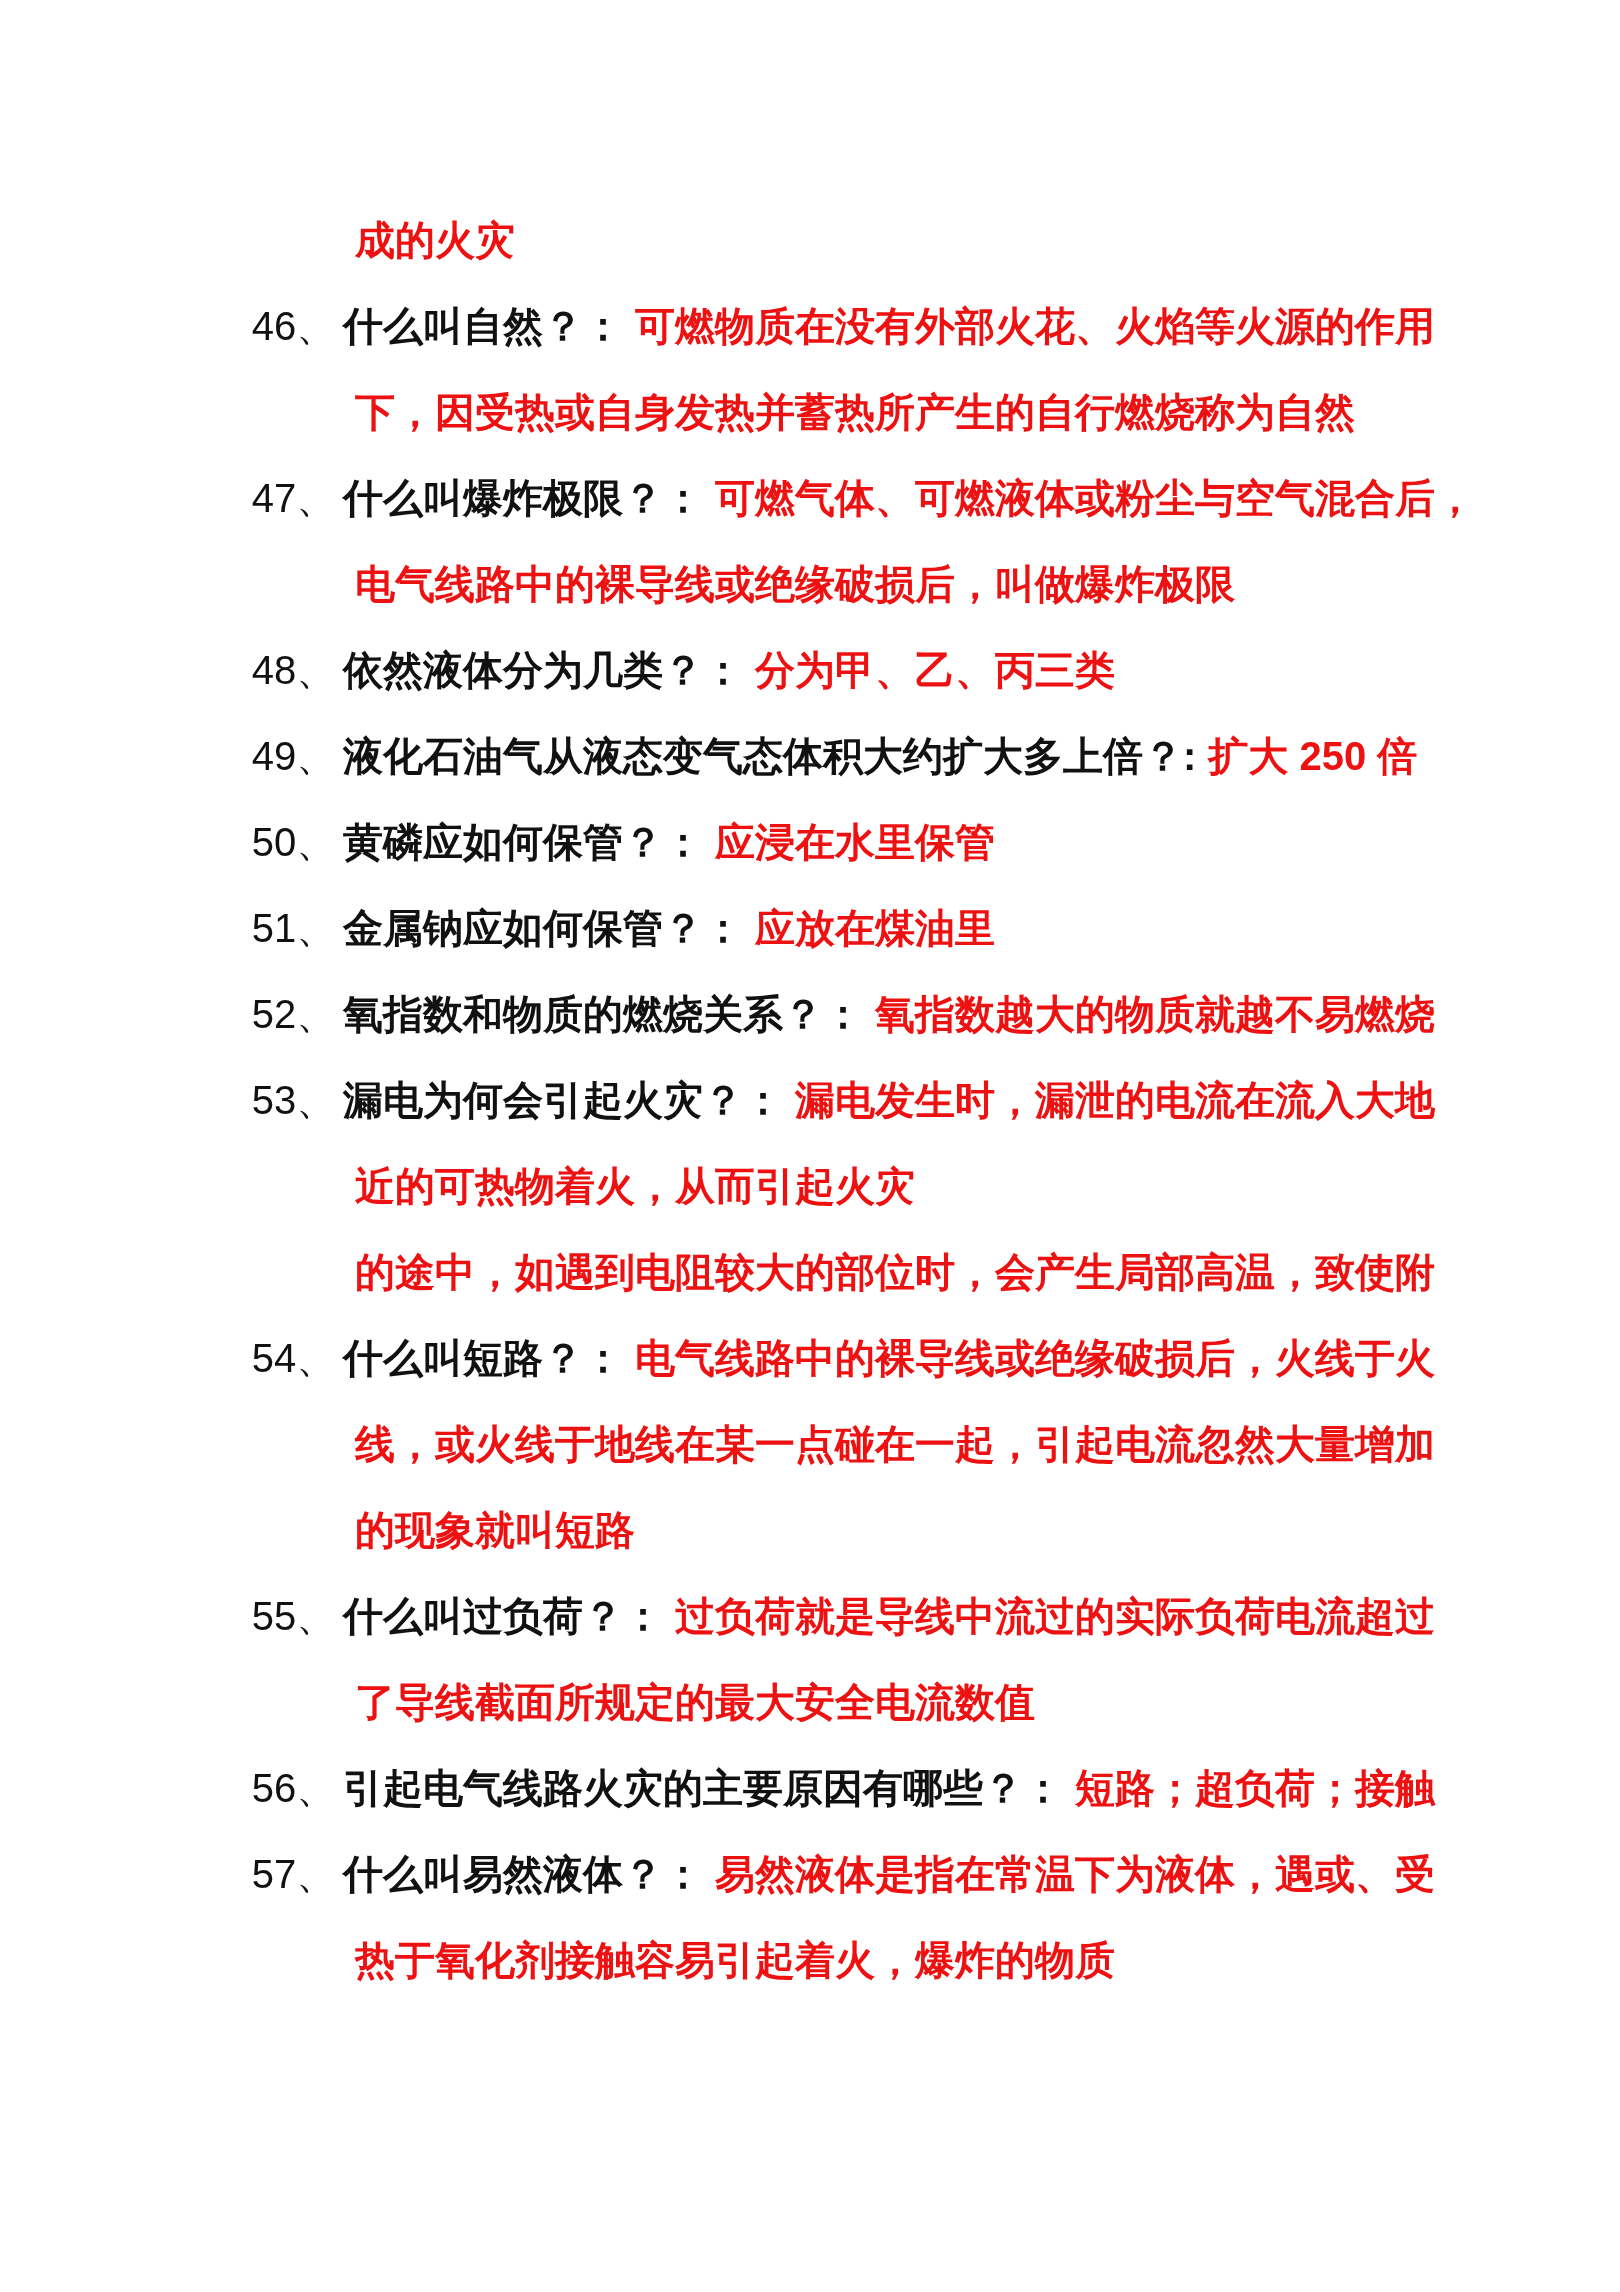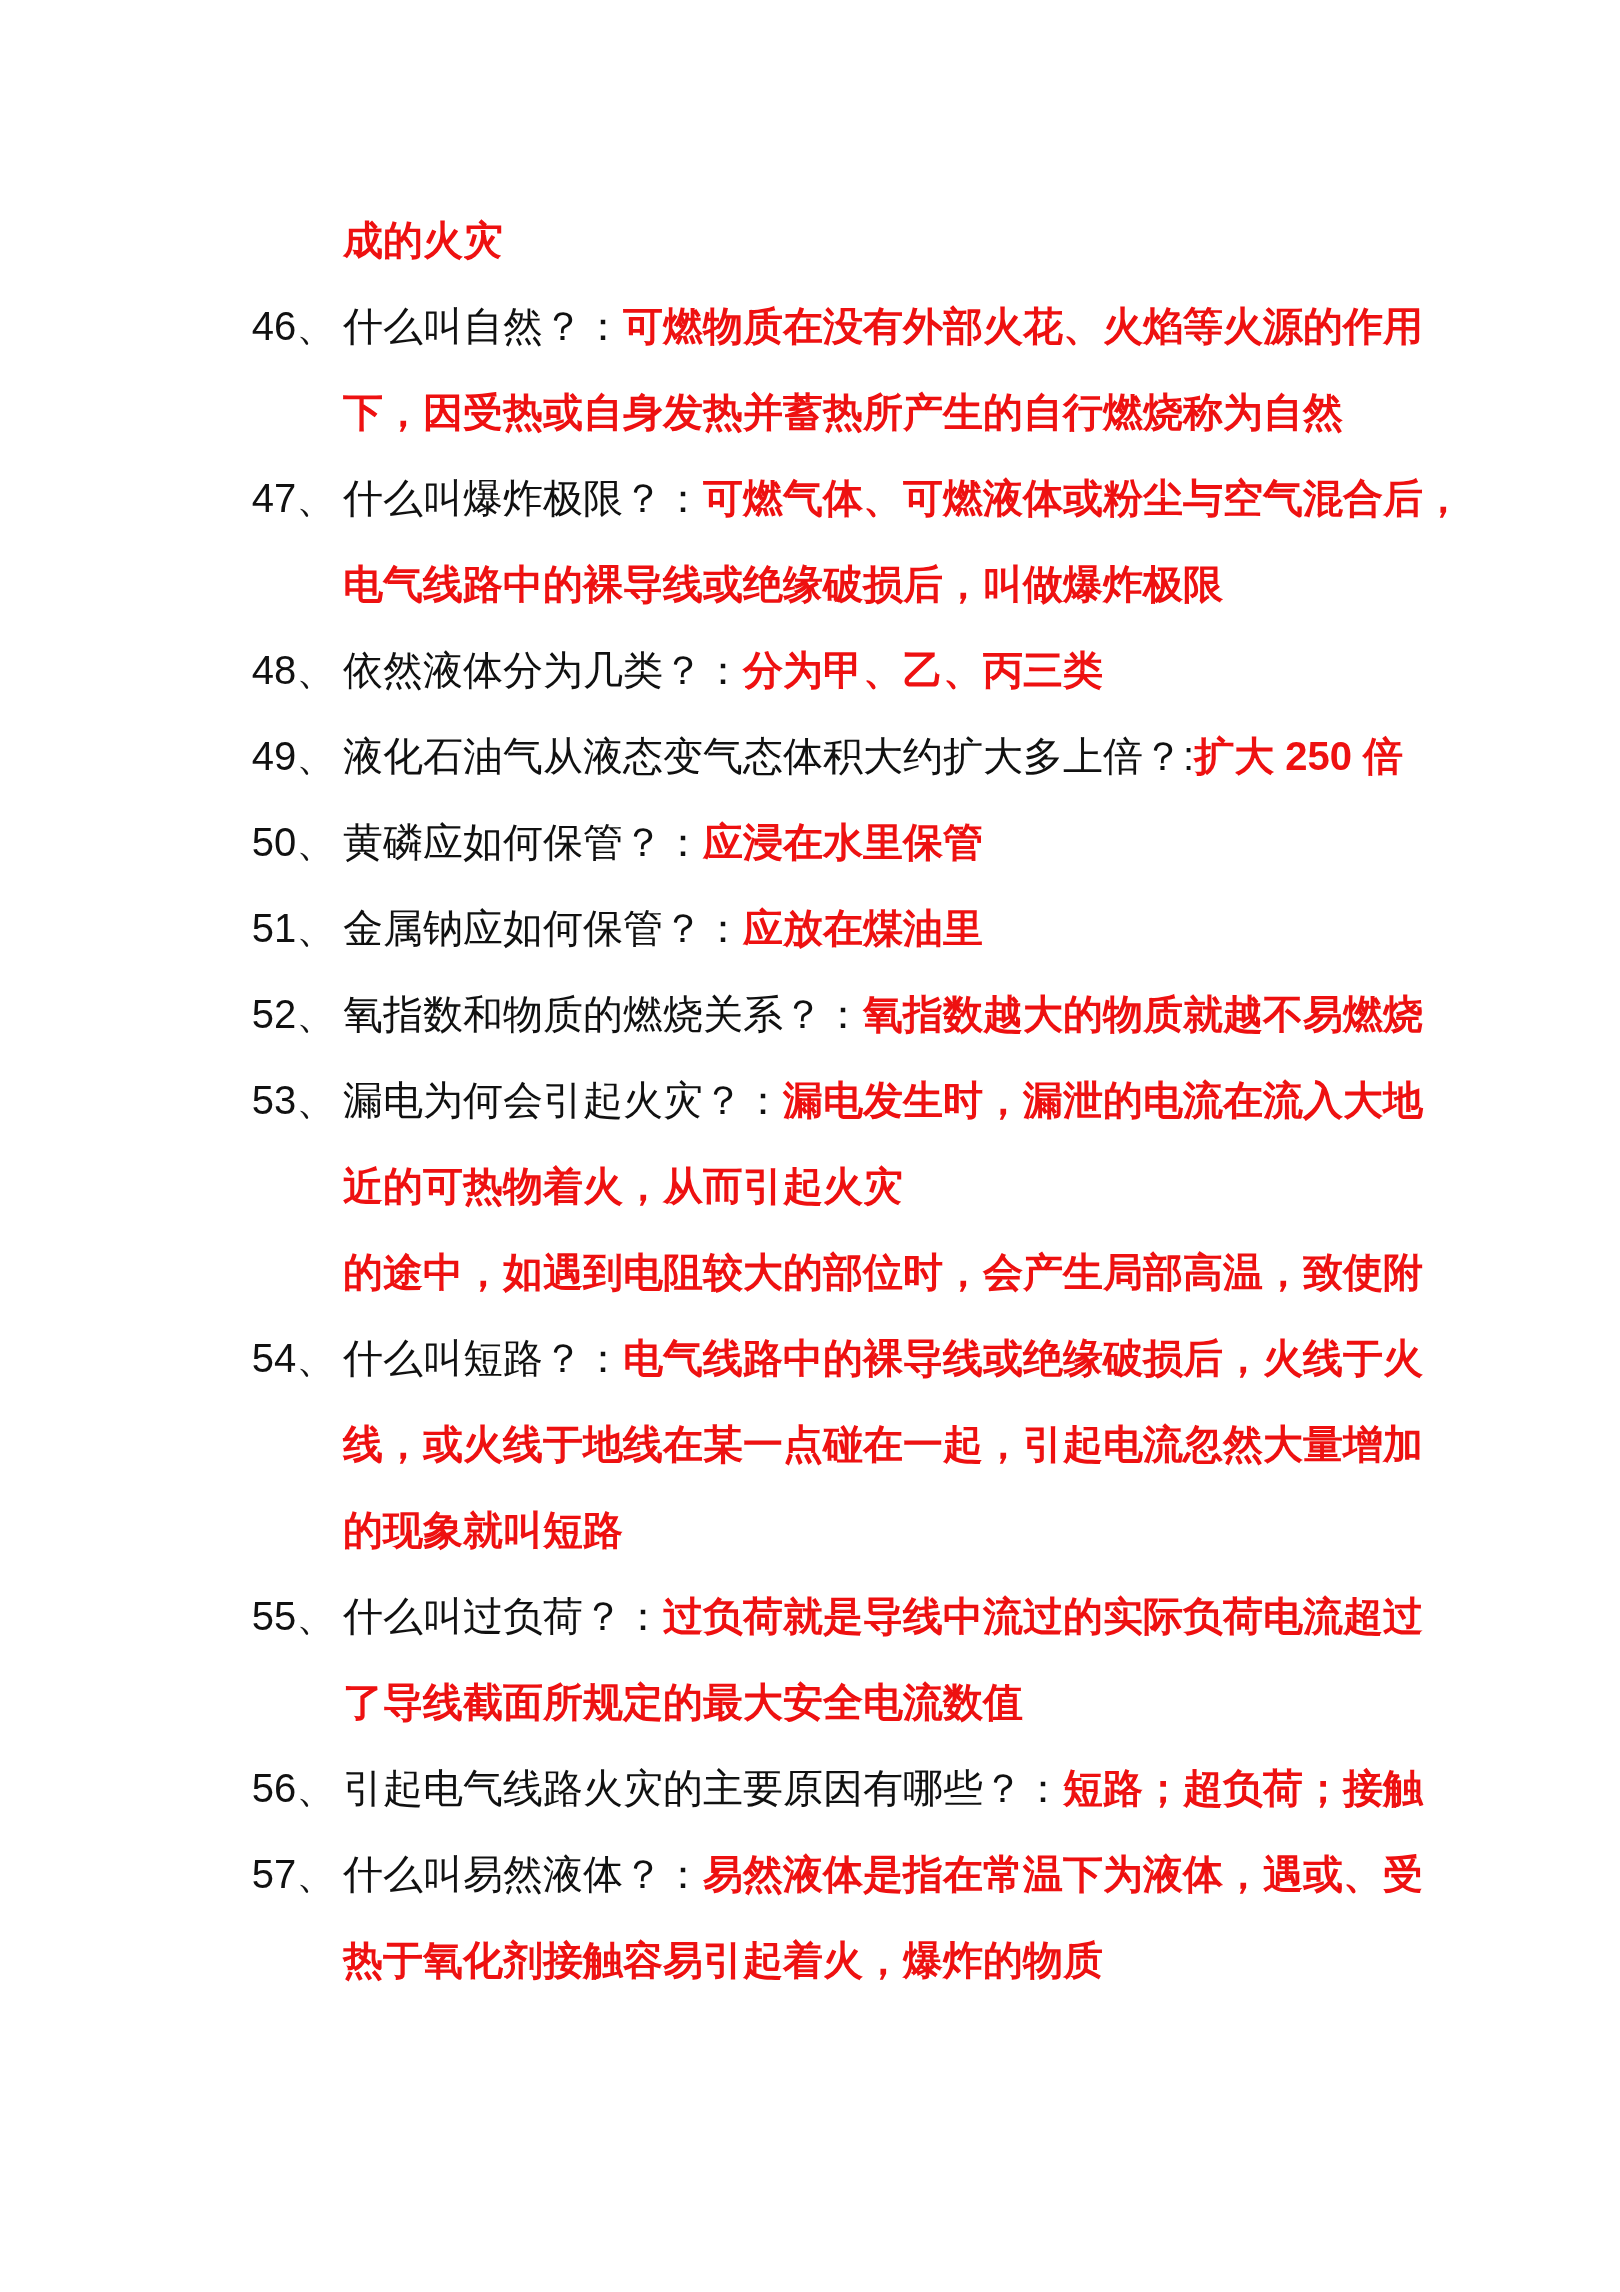--- a/index.html
+++ b/index.html
@@ -32,25 +32,26 @@
     position: absolute;
     left: 0;
     top: 0;
     width: 98px;
     color: var(--ink, #111111);
     font-weight: 400;
     text-align: center;
   }
   .q {
     color: var(--ink, #111111);
-    font-weight: 400;
+    font-weight: 700;
   }
   .a {
     color: var(--red, #ee1111);
     font-weight: 700;
+    margin-left: 12px;
   }
 </style>
 </head>
 <body>
 
 <div class="page">
   <div class="content" id="content">
       <div class="line">
     <span class="num"></span><span class="q"></span><span class="a">成的火灾</span>
   </div>

